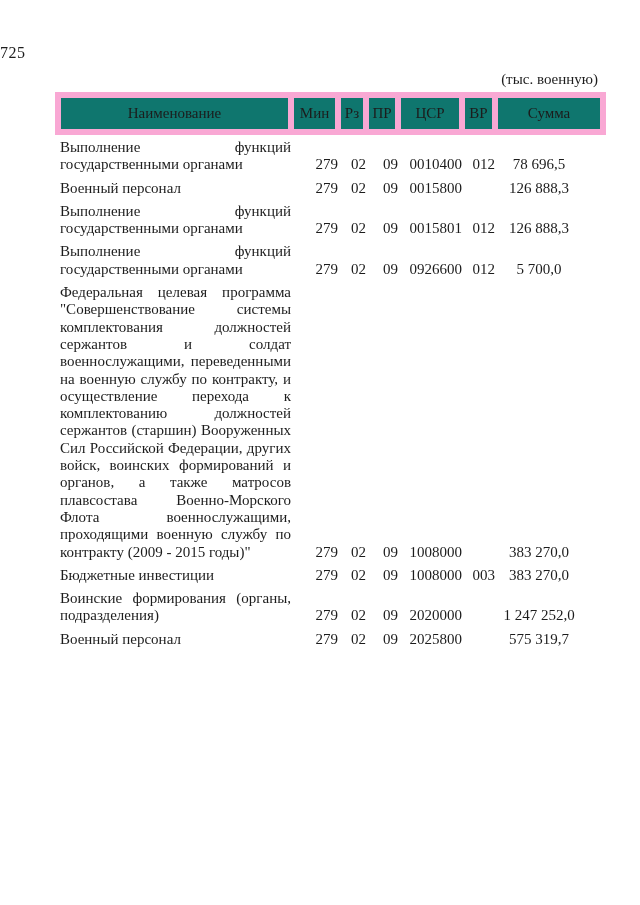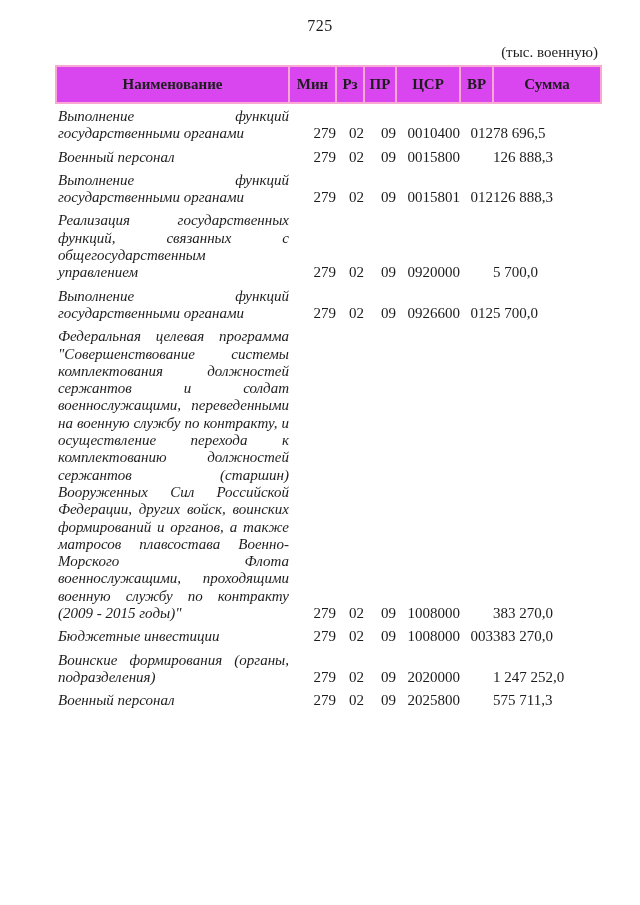--- a/index.html
+++ b/index.html
@@ -6,22 +6,21 @@
   html, body { background: #ffffff; }
   body {
     width: 640px;
     height: 905px;
     font-family: "Liberation Serif", serif;
     color: #1c1c1c;
     overflow: hidden;
     position: relative;
   }
   .page-number {
-    margin-top: 17px;
-    text-align: center;
+    margin-top: 44px;
     font-size: 16px;
     letter-spacing: 0.5px;
   }
   .units-note {
     width: 545px;
     margin: 9px 0 4px 55px;
     text-align: right;
     font-size: 15px;
     padding-right: 2px;
   }
@@ -33,38 +32,38 @@
     font-size: 15px;
   }
   col.c-name { width: 233px; }
   col.c-min  { width: 47px; }
   col.c-rz   { width: 28px; }
   col.c-pr   { width: 32px; }
   col.c-csr  { width: 64px; }
   col.c-vr   { width: 33px; }
   col.c-sum  { width: 108px; }
   thead th {
-    border: 2px solid #f9a8d4;
-    font-weight: bold;
+    border: 6px solid #f9a8d4;
+    font-weight: normal;
     font-size: 15px;
     height: 37px;
     text-align: center;
     vertical-align: middle;
-    background: #d946ef;
+    background: #0f766e;
   }
   tbody td {
     vertical-align: bottom;
     padding-top: 6px;
     line-height: 17.3px;
     font-size: 15px;
   }
   tbody tr:first-child td { padding-top: 4px; }
-  td.col-name { text-align: justify; padding-left: 2px; font-style: italic; }
+  td.col-name { text-align: justify; padding-left: 2px; }
   td.col-min, td.col-rz, td.col-pr, td.col-csr, td.col-vr { text-align: right; }
-  td.col-sum { text-align: left; padding-right: 20px; white-space: nowrap; }
+  td.col-sum { text-align: center; padding-right: 20px; white-space: nowrap; }
 </style>
 </head>
 <body>
 
 <div class="page-number">725</div>
 
 <div class="units-note">(тыс. военную)</div>
 
 <table class="budget">
   <colgroup>
@@ -109,29 +108,20 @@
       <tr>
         <td class="col-name">Выполнение функций государственными органами</td>
         <td class="col-min">279</td>
         <td class="col-rz">02</td>
         <td class="col-pr">09</td>
         <td class="col-csr">0015801</td>
         <td class="col-vr">012</td>
         <td class="col-sum">126 888,3</td>
       </tr>
       <tr>
-        <td class="col-name">Реализация государственных функций, связанных с общегосударственным управлением</td>
-        <td class="col-min">279</td>
-        <td class="col-rz">02</td>
-        <td class="col-pr">09</td>
-        <td class="col-csr">0920000</td>
-        <td class="col-vr"></td>
-        <td class="col-sum">5 700,0</td>
-      </tr>
-      <tr>
         <td class="col-name">Выполнение функций государственными органами</td>
         <td class="col-min">279</td>
         <td class="col-rz">02</td>
         <td class="col-pr">09</td>
         <td class="col-csr">0926600</td>
         <td class="col-vr">012</td>
         <td class="col-sum">5 700,0</td>
       </tr>
       <tr>
         <td class="col-name">Федеральная целевая программа "Совершенствование системы комплектования должностей сержантов и солдат военнослужащими, переведенными на военную службу по контракту, и осуществление перехода к комплектованию должностей сержантов (старшин) Вооруженных Сил Российской Федерации, других войск, воинских формирований и органов, а также матросов плавсостава Военно-Морского Флота военнослужащими, проходящими военную службу по контракту (2009 - 2015 годы)"</td>
@@ -160,16 +150,16 @@
         <td class="col-vr"></td>
         <td class="col-sum">1 247 252,0</td>
       </tr>
       <tr>
         <td class="col-name">Военный персонал</td>
         <td class="col-min">279</td>
         <td class="col-rz">02</td>
         <td class="col-pr">09</td>
         <td class="col-csr">2025800</td>
         <td class="col-vr"></td>
-        <td class="col-sum">575 711,3</td>
+        <td class="col-sum">575 319,7</td>
       </tr>
     </tbody>
 </table>
 
 </body></html>

